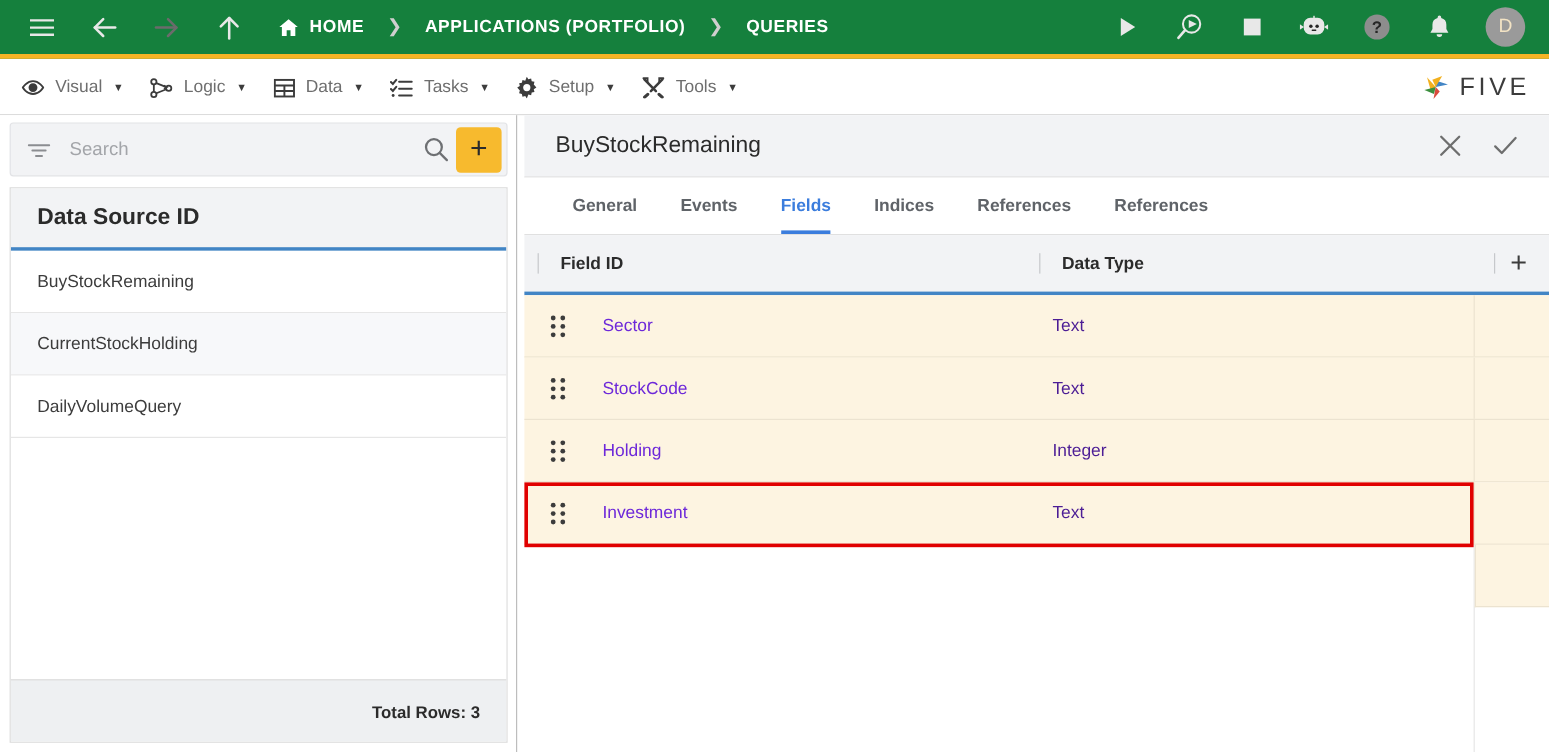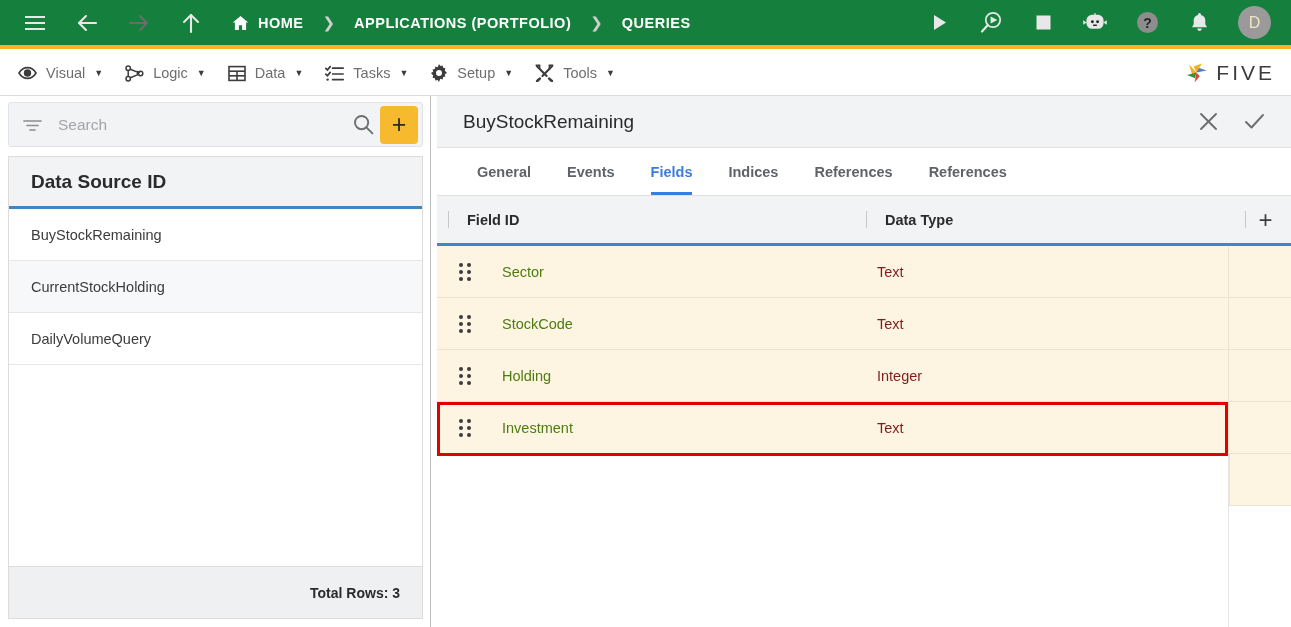--- a/index.html
+++ b/index.html
@@ -155,29 +155,29 @@
   .col-type  { width: 369px; padding-left: 18px; }
   .col-plus  { width: 62px; display: flex; align-items: center; justify-content: center; }
   .plus-glyph { font-size: 24px; color: #3c3c3c; font-weight: 300; line-height: 1; cursor: pointer; }
 
   .grid-row {
     height: 52px; display: flex; align-items: center;
     background: #fdf4e1; border-bottom: 1px solid #ece3d0;
     position: relative; cursor: pointer;
   }
   .cell-field { width: 422px; display: flex; align-items: center; padding-left: 22px; }
-  .cell-type  { width: 369px; padding-left: 18px; font-size: 14.5px; color: #7f1d1d; }
+  .cell-type  { width: 369px; padding-left: 18px; font-size: 14.5px; color: #4c1d95; }
   .cell-end   { width: 62px; height: 100%; border-left: 1px solid #ece3d0; }
   .drag-handle {
     width: 14px; height: 18px; display: grid;
     grid-template-columns: 4px 4px; grid-template-rows: 4px 4px 4px;
     gap: 3px 4px; flex: 0 0 auto; cursor: grab;
   }
   .drag-handle i { display: block; width: 4px; height: 4px; border-radius: 50%; background: #3c3c3c; }
-  .field-label { margin-left: 29px; font-size: 14.5px; color: #4d7c0f; }
+  .field-label { margin-left: 29px; font-size: 14.5px; color: #6d28d9; }
   .grid-empty { flex: 1; background: #ffffff; display: flex; }
   .ge-left { width: 791px; }
   .ge-right { width: 62px; border-left: 1px solid #e6e6e6; }
   .tail-strip {
     position: absolute; right: 0; width: 62px; height: 52px;
     background: #fdf4e1; border-bottom: 1px solid #ece3d0; border-left: 1px solid #ece3d0;
   }
 
   .annot-box {
     position: absolute; left: 0px; top: 156px; width: 791px; height: 54px;

